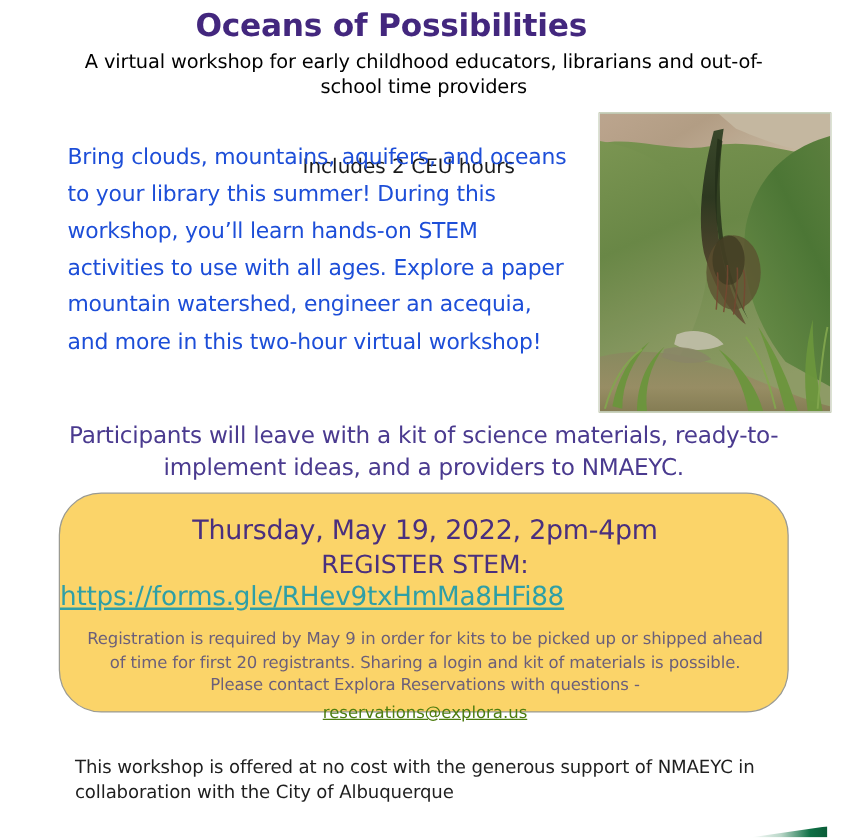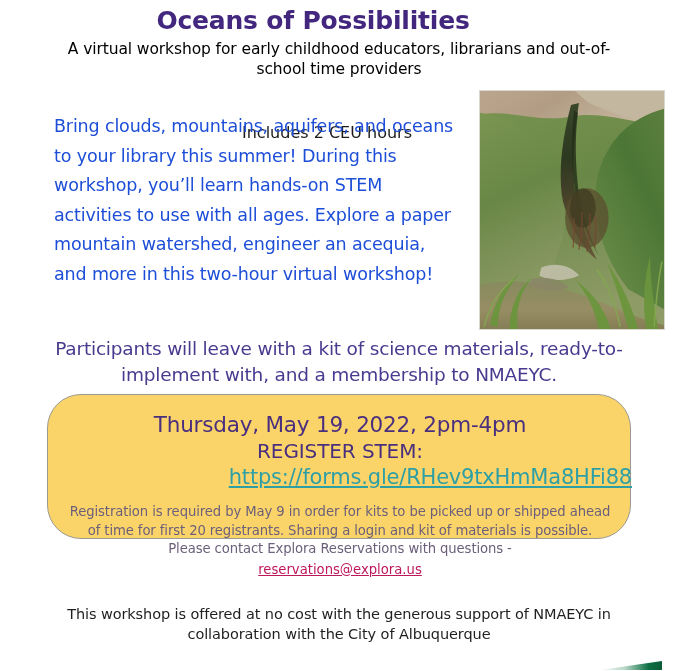--- a/index.html
+++ b/index.html
@@ -97,21 +97,21 @@
     color: #4a3a8f;
     letter-spacing: -0.2px;
   }
 
   
   .callout {
     position: absolute;
     left: 47px;
     top: 394px;
     width: 584px;
-    height: 145px;
+    height: 176px;
     background: #fbd469;
     border: 1px solid #9a9a92;
     border-radius: 34px;
     box-sizing: border-box;
   }
   .callout-date {
     position: absolute;
     left: 0;
     top: 17px;
     width: 584px;
@@ -128,21 +128,21 @@
     text-align: center;
     font-size: 20px;
     color: #4a2f7e;
     letter-spacing: -0.1px;
   }
   .callout-link {
     position: absolute;
     left: 0;
     top: 70px;
     width: 584px;
-    text-align: right;
+    text-align: left;
   }
   .callout-link a {
     font-size: 21px;
     color: #2f9fa6;
     text-decoration: underline;
     letter-spacing: -0.2px;
   }
   .callout-fine {
     position: absolute;
     left: 18px;
@@ -156,31 +156,30 @@
   }
   .callout-email {
     position: absolute;
     left: 0;
     top: 164px;
     width: 584px;
     text-align: center;
   }
   .callout-email a {
     font-size: 13.2px;
-    color: #be185d;
+    color: #4d7c0f;
     text-decoration: underline;
   }
 
   
   .footer {
     position: absolute;
     left: 60px;
     top: 604px;
     width: 558px;
-    text-align: center;
     font-size: 14.5px;
     line-height: 20px;
     color: #1f1f1f;
     letter-spacing: -0.1px;
   }
 
   
   .green-sliver {
     position: absolute;
     left: 600px;
@@ -271,21 +270,21 @@
       <g stroke="#88ad52" stroke-width="1.6" fill="none" opacity="0.9">
         <path d="M142 238 C136 214 130 196 118 180"></path>
         <path d="M176 238 C178 212 180 190 184 172"></path>
         <path d="M4 238 C10 216 20 200 34 190"></path>
       </g>
 
       <rect x="0" y="0" width="186" height="240" fill="#000000" opacity="0.03"></rect>
     </svg>
   </div>
 
-  <div class="participants">Participants will leave with a kit of science materials, ready-to-implement with, and a membership to NMAEYC.</div>
+  <div class="participants">Participants will leave with a kit of science materials, ready-to-implement ideas, and a providers to NMAEYC.</div>
 
   <div class="callout">
     <div class="callout-date">Thursday, May 19, 2022, 2pm-4pm</div>
     <div class="callout-register">REGISTER STEM:</div>
     <div class="callout-link">
       <a href="#">https://forms.gle/RHev9txHmMa8HFi88</a>
     </div>
     <div class="callout-fine">Registration is required by May 9 in order for  kits to be picked up or shipped ahead of time for first 20 registrants. Sharing a login and kit of materials is possible. Please contact Explora Reservations with questions -</div>
     <div class="callout-email">
       <a href="#">reservations@explora.us</a>

